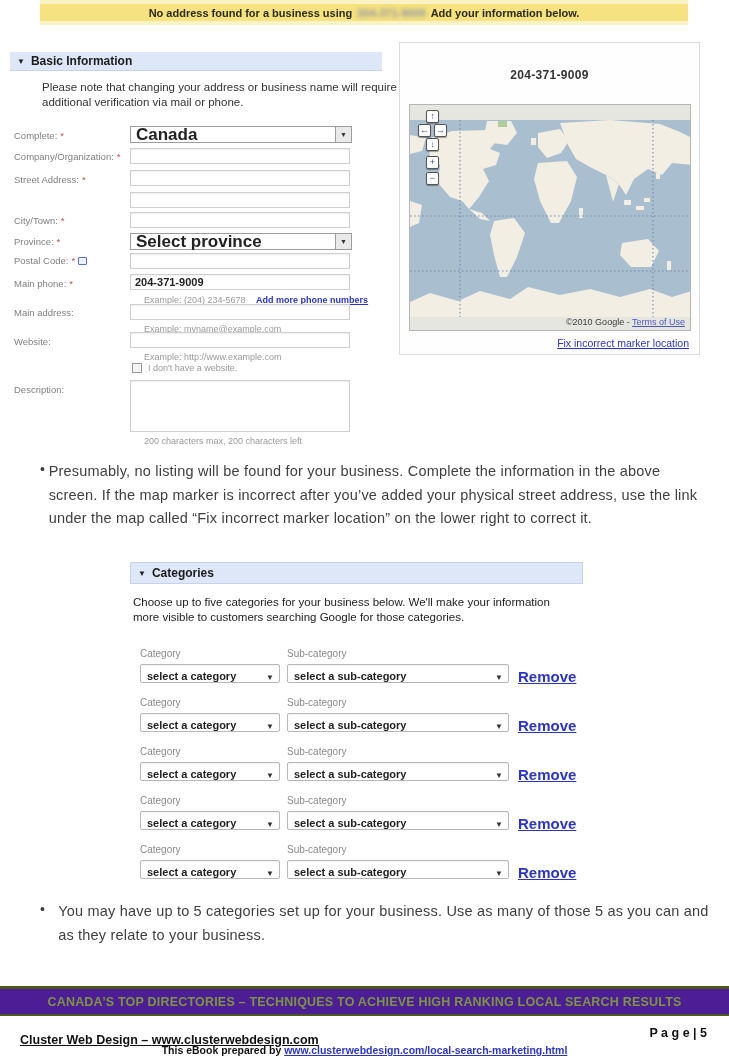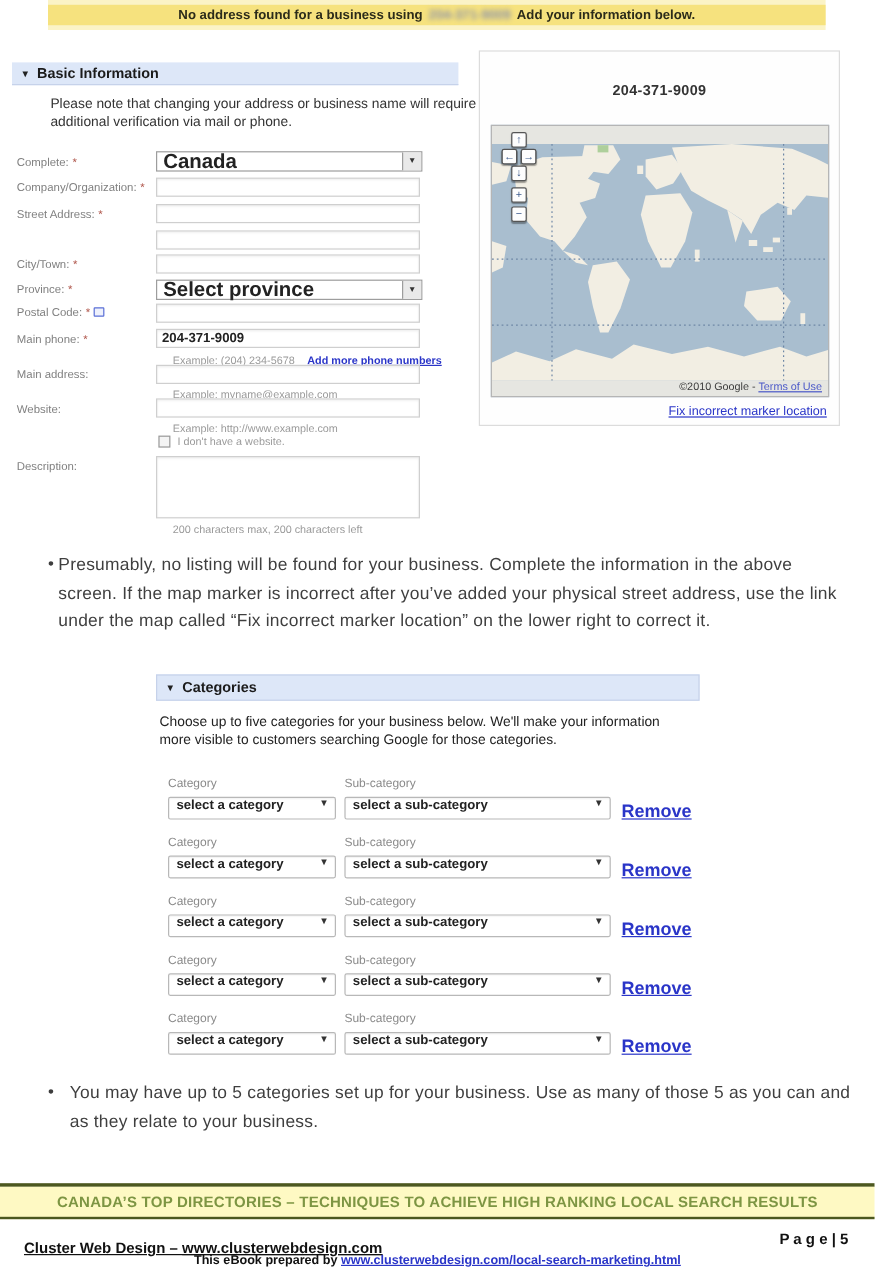--- a/index.html
+++ b/index.html
@@ -65,29 +65,29 @@
   #bullet1 { left:40px; top:460px; width:660px; }
   #bullet2 { left:40px; top:900px; width:670px; }
 
   
   .cats { position:absolute; left:130px; top:562px; width:455px; }
   .cats .sec-header { width:453px; position:absolute; left:0; top:0; border:1px solid #c6d2ea; height:22px; }
   .cats-intro { position:absolute; left:3px; top:33px; width:440px; font-size:11.5px; line-height:15px; color:#222; }
   .cat-row { position:absolute; left:0; width:455px; height:49px; }
   .cat-lbl { position:absolute; top:0; font-size:10px; color:#8a8a8a; }
   .cat-sel { position:absolute; top:16px; height:19px; background:#fff; border:1px solid #b8b8b8;
-             border-radius:2px; display:flex; align-items:flex-start; box-shadow:inset 0 1px 1px rgba(0,0,0,0.05); }
+             border-radius:2px; display:flex; align-items:flex-end; box-shadow:inset 0 1px 1px rgba(0,0,0,0.05); }
   .cat-sel .val { flex:1; font-size:11px; font-weight:bold; color:#222; padding-left:6px; white-space:nowrap; }
   .cat-sel .arr { width:18px; text-align:center; font-size:8px; color:#333; }
   .remove-link { position:absolute; left:388px; top:20px; font-size:15px; font-weight:bold;
                  color:#2a35c8; text-decoration:underline; cursor:pointer; }
 
   
   .f-rule-top { position:absolute; left:0; top:986px; width:729px; height:3px; background:#4c581f; }
-  .f-band { position:absolute; left:0; top:989px; width:729px; height:27px; background:#fef9c3;
+  .f-band { position:absolute; left:0; top:989px; width:729px; height:27px; background:#4c1d95;
             border-bottom:2px solid #4c581f; display:flex; align-items:center; justify-content:center; }
   .f-title { font-size:12.5px; font-weight:bold; color:#7d9543; letter-spacing:0.2px; }
   .f-brand { position:absolute; left:20px; top:1033px; font-size:12.5px; font-weight:bold; color:#111;text-decoration:underline; }
   .f-brand a { color:#111; text-decoration:underline; cursor:pointer; }
   .f-page { position:absolute; right:22px; top:1026px; font-size:12.5px; font-weight:bold; color:#111; }
   .f-prepared { position:absolute; left:0; top:1044px; width:729px; text-align:center;
                 font-size:10.5px; font-weight:bold; color:#111; }
   .f-prepared a { color:#2a35c8; text-decoration:underline; cursor:pointer; }
 </style>
 </head>

